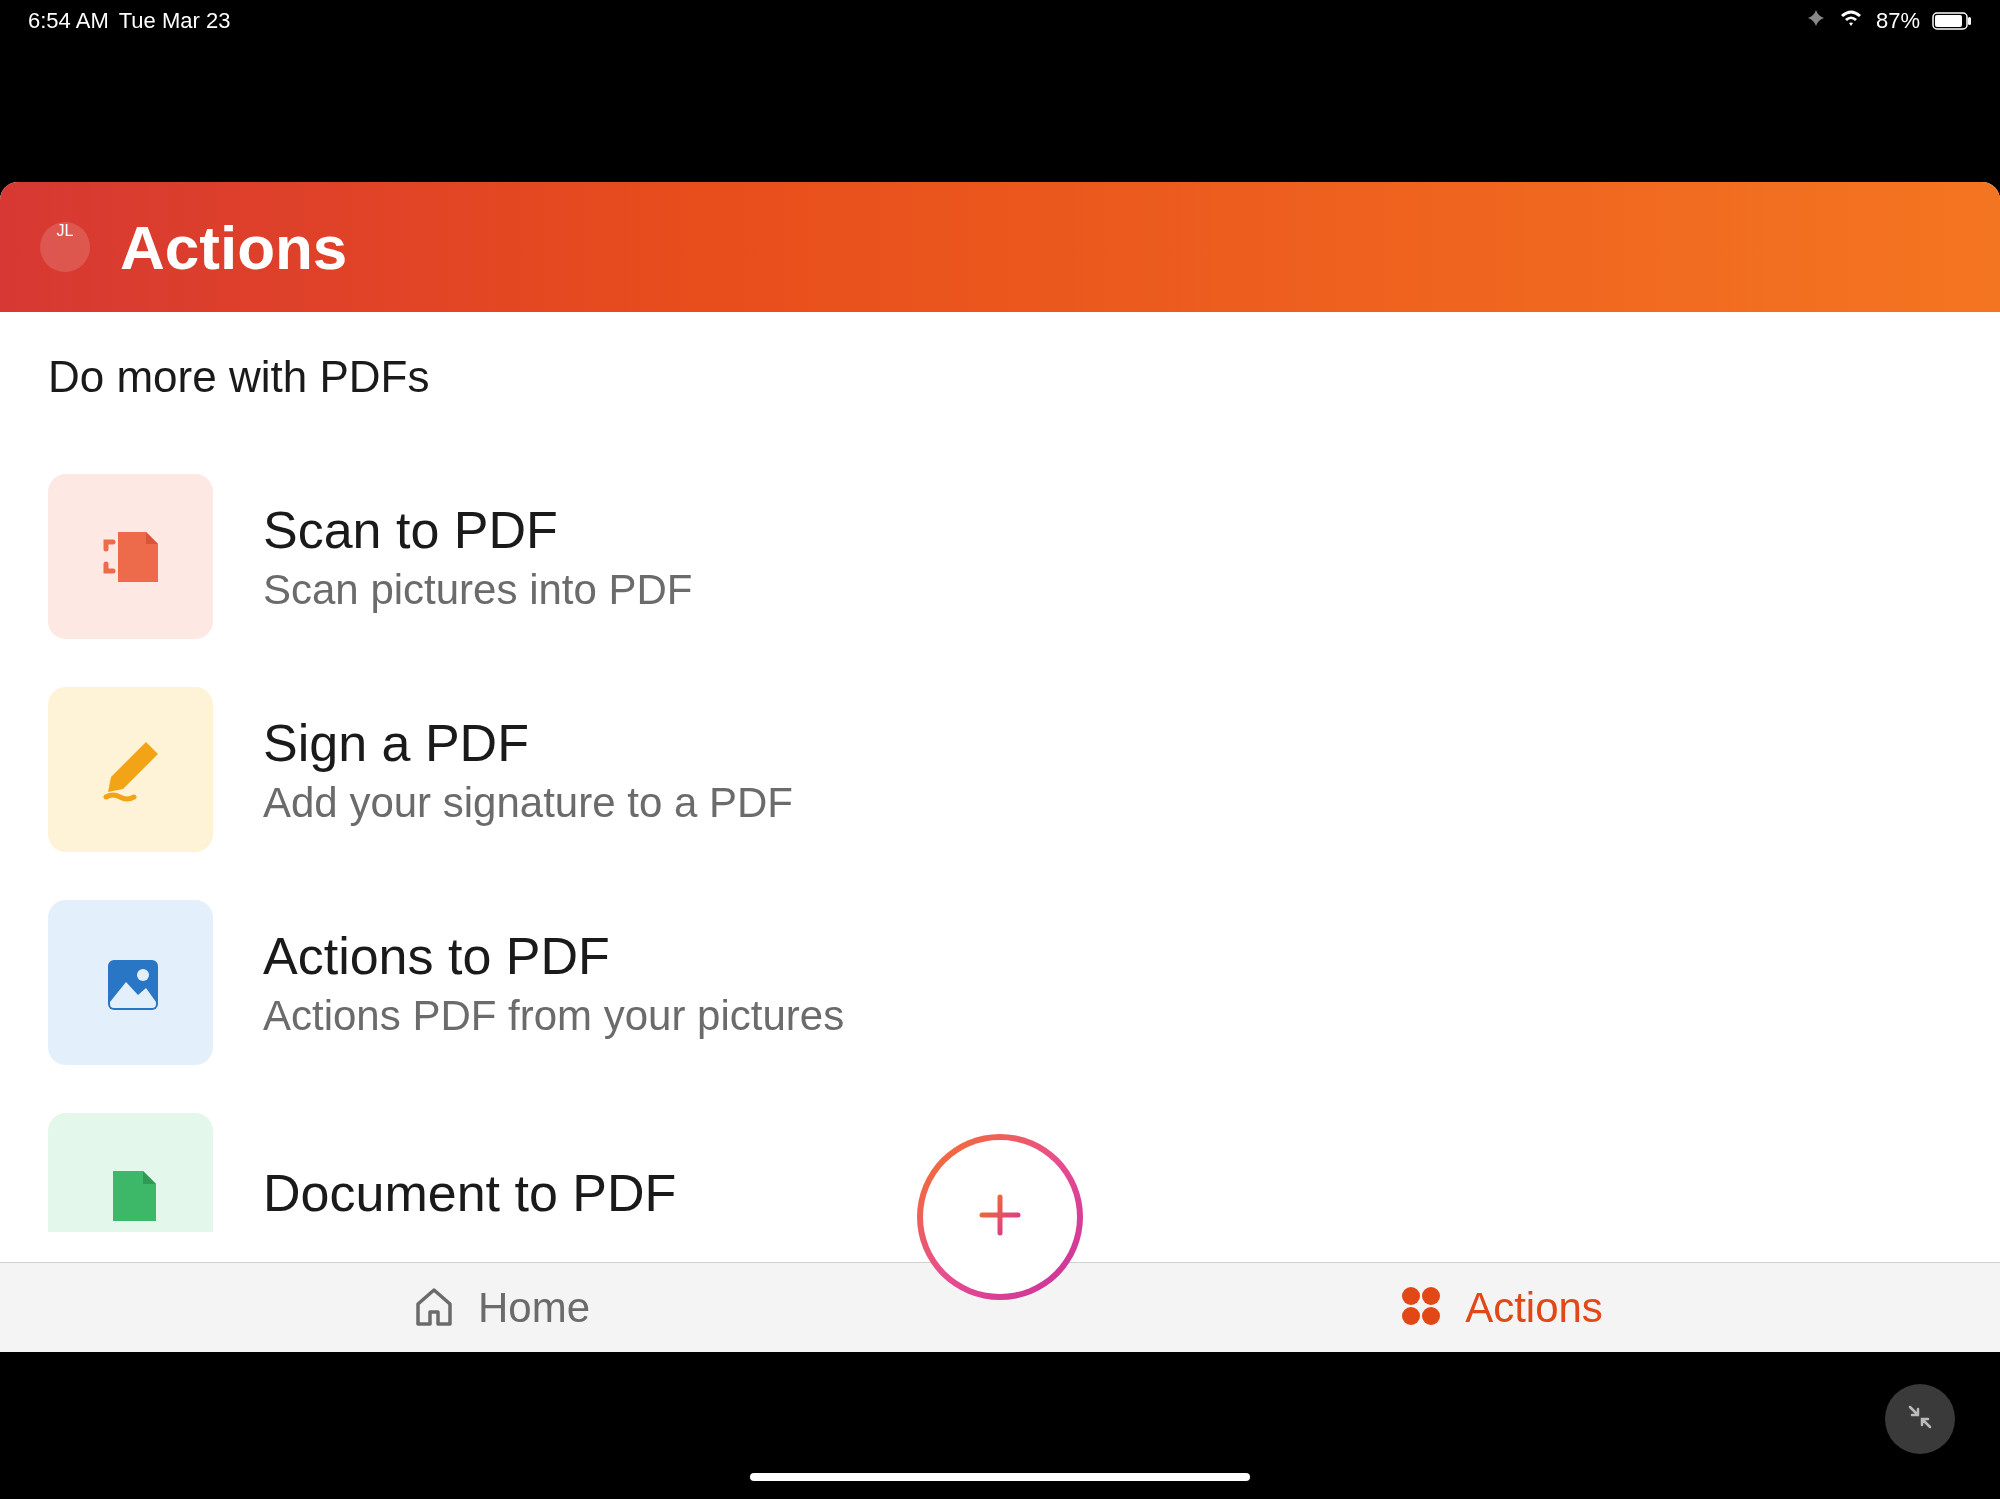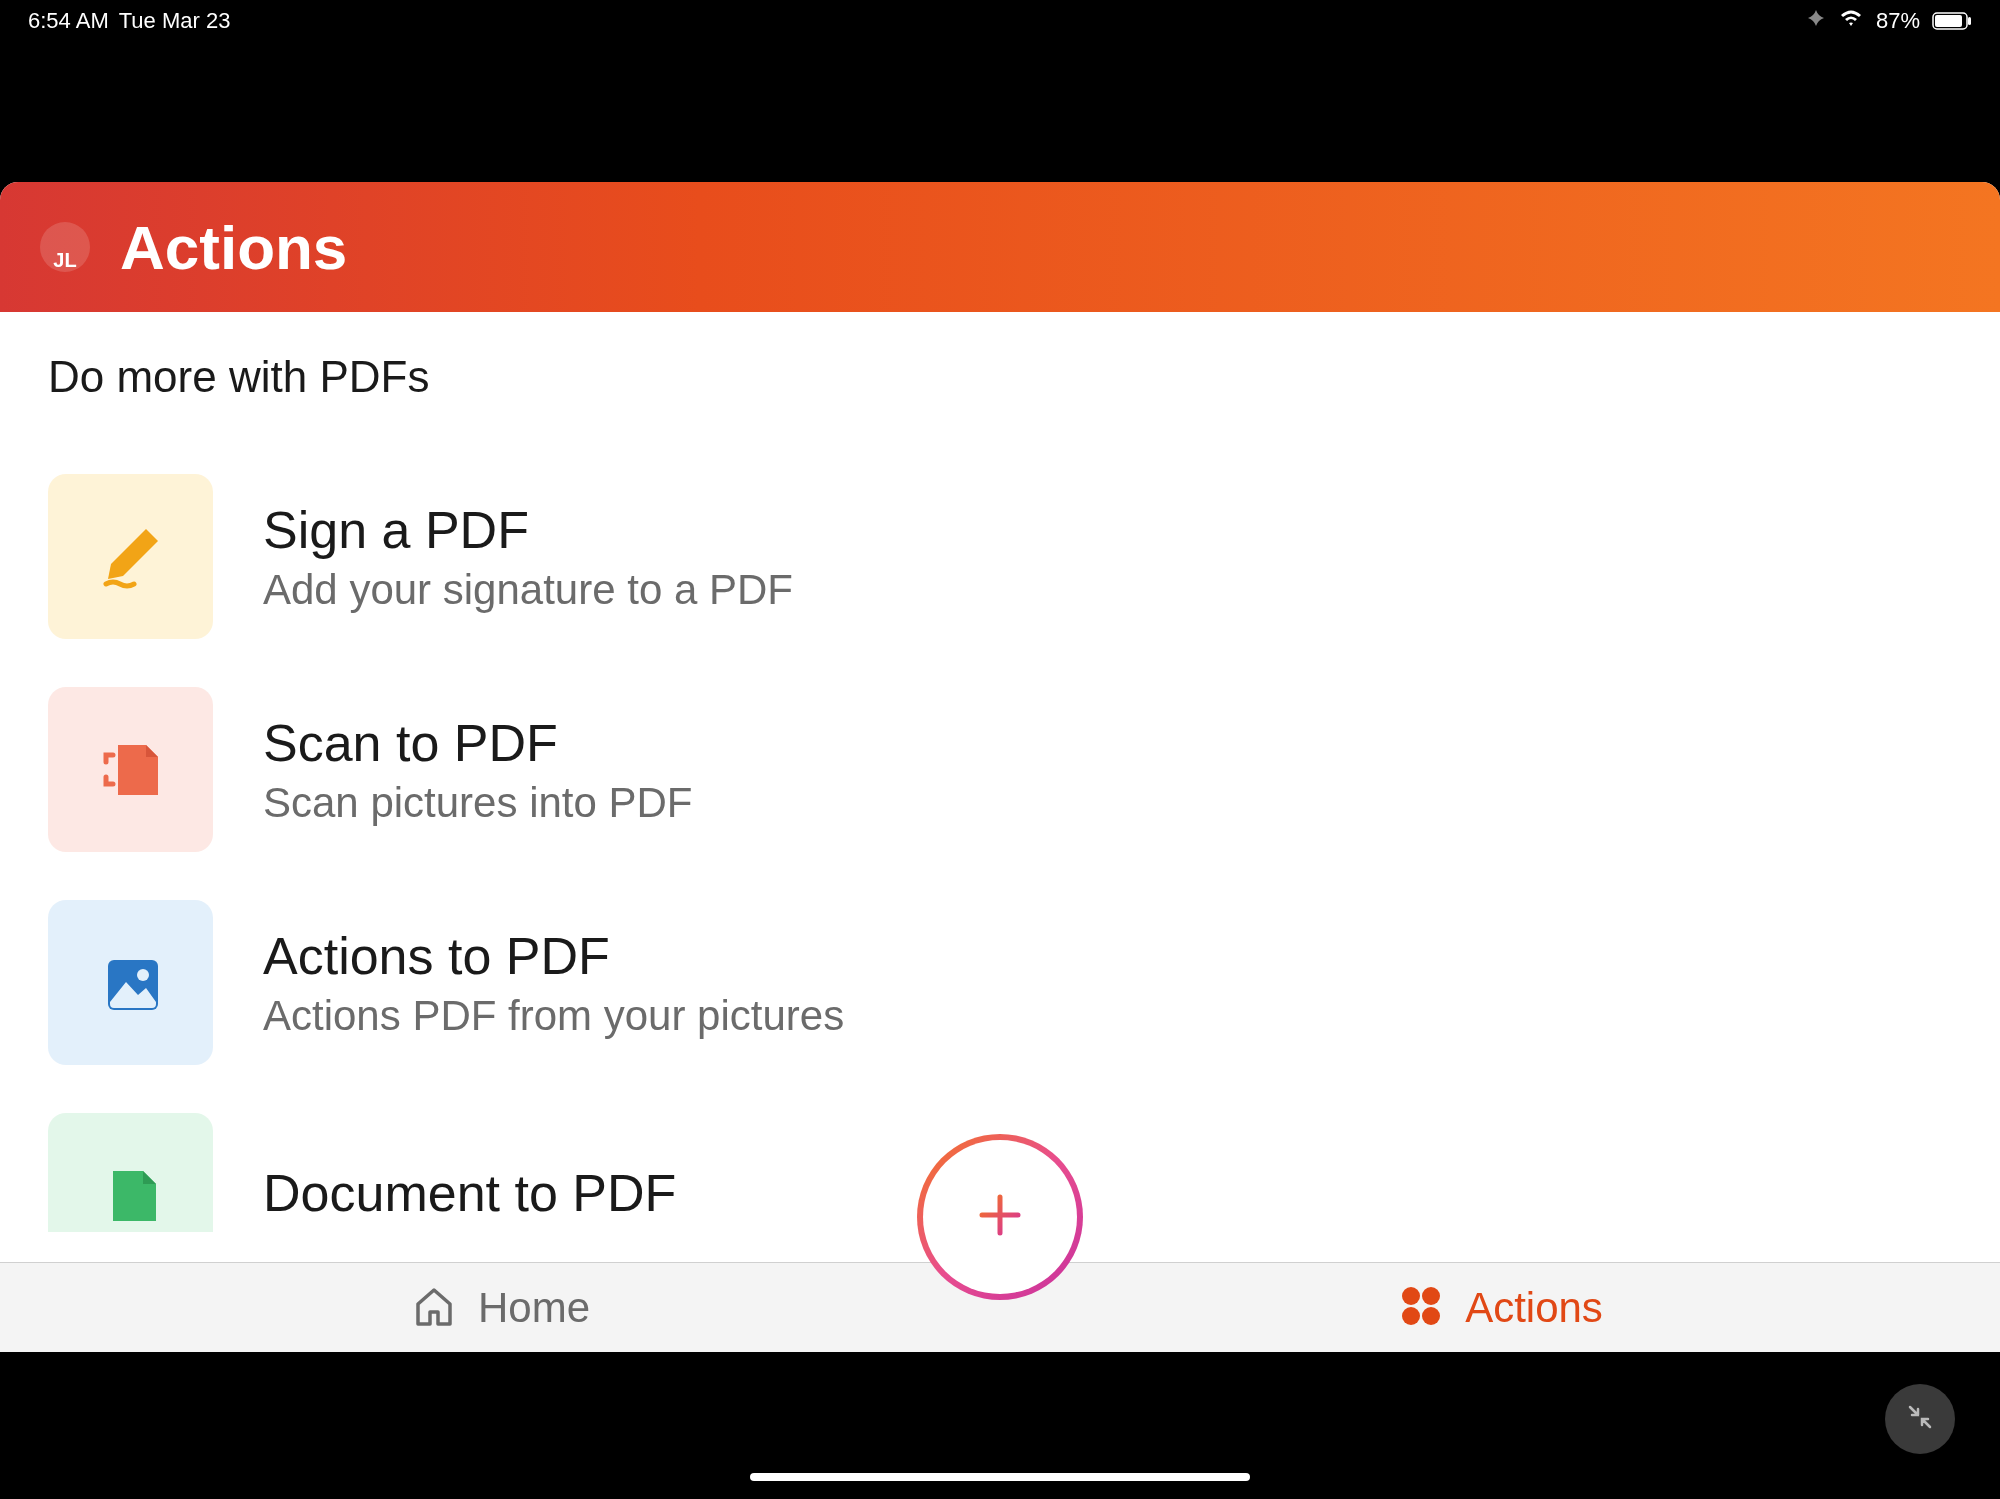--- a/index.html
+++ b/index.html
@@ -41,25 +41,25 @@
       align-items: center;
       padding: 0 40px;
       gap: 30px;
     }
     .avatar {
       width: 50px;
       height: 50px;
       border-radius: 50%;
       background: rgba(255,255,255,0.15);
       display: flex;
-      align-items: flex-end;
+      align-items: flex-start;
       justify-content: center;
       color: #fff;
-      font-size: 20px;
-      font-weight: 700;
+      font-size: 16px;
+      font-weight: 400;
     }
     .header-title {
       color: #fff;
       font-size: 62px;
       font-weight: 700;
     }
     .content {
       padding: 40px 48px;
       height: calc(100% - 130px - 120px);
       overflow: hidden;
@@ -215,43 +215,43 @@
     </div>
     <div class="header-title">Actions</div>
   </div>
 
   <div class="content">
     <div class="section-title">Do more with PDFs</div>
 
     <div class="action-list">
 
       <div class="action-item">
-        <div class="action-icon icon-yellow">
-          <svg width="85" height="85" viewBox="0 0 85 85">
-              <path d="M58 15 L70 27 L35 62 L20 65 L23 50 Z" fill="#f2a416"></path>
-              <path d="M18 70 Q25 66 32 70 Q39 74 46 70" stroke="#f2a416" stroke-width="5" fill="none" stroke-linecap="round"></path>
-            </svg>
-        </div>
-        <div class="action-text">
-          <div class="action-title">Sign a PDF</div>
-          <div class="action-subtitle">Add your signature to a PDF</div>
-        </div>
-      </div>
-
-      <div class="action-item">
         <div class="action-icon icon-red">
           <svg width="85" height="85" viewBox="0 0 85 85">
               <path d="M30 18 L58 18 L70 30 L70 68 L30 68 Z" fill="#ed6a4b"></path>
               <path d="M58 18 L58 30 L70 30 Z" fill="#d8553a"></path>
               <path d="M18 35 L18 28 L25 28 M18 50 L18 57 L25 57" stroke="#ed6a4b" stroke-width="5" fill="none" stroke-linecap="round"></path>
             </svg>
         </div>
         <div class="action-text">
           <div class="action-title">Scan to PDF</div>
           <div class="action-subtitle">Scan pictures into PDF</div>
+        </div>
+      </div>
+
+      <div class="action-item">
+        <div class="action-icon icon-yellow">
+          <svg width="85" height="85" viewBox="0 0 85 85">
+              <path d="M58 15 L70 27 L35 62 L20 65 L23 50 Z" fill="#f2a416"></path>
+              <path d="M18 70 Q25 66 32 70 Q39 74 46 70" stroke="#f2a416" stroke-width="5" fill="none" stroke-linecap="round"></path>
+            </svg>
+        </div>
+        <div class="action-text">
+          <div class="action-title">Sign a PDF</div>
+          <div class="action-subtitle">Add your signature to a PDF</div>
         </div>
       </div>
 
       <div class="action-item">
         <div class="action-icon icon-blue">
           <svg width="85" height="85" viewBox="0 0 85 85">
               <rect x="20" y="20" width="50" height="50" rx="6" fill="#2976c4"></rect>
               <circle cx="55" cy="35" r="6" fill="#e3f0fb"></circle>
               <path d="M22 62 L38 42 L50 55 L58 48 L68 62 L68 64 Q68 68 64 68 L26 68 Q22 68 22 64 Z" fill="#e3f0fb"></path>
             </svg>

